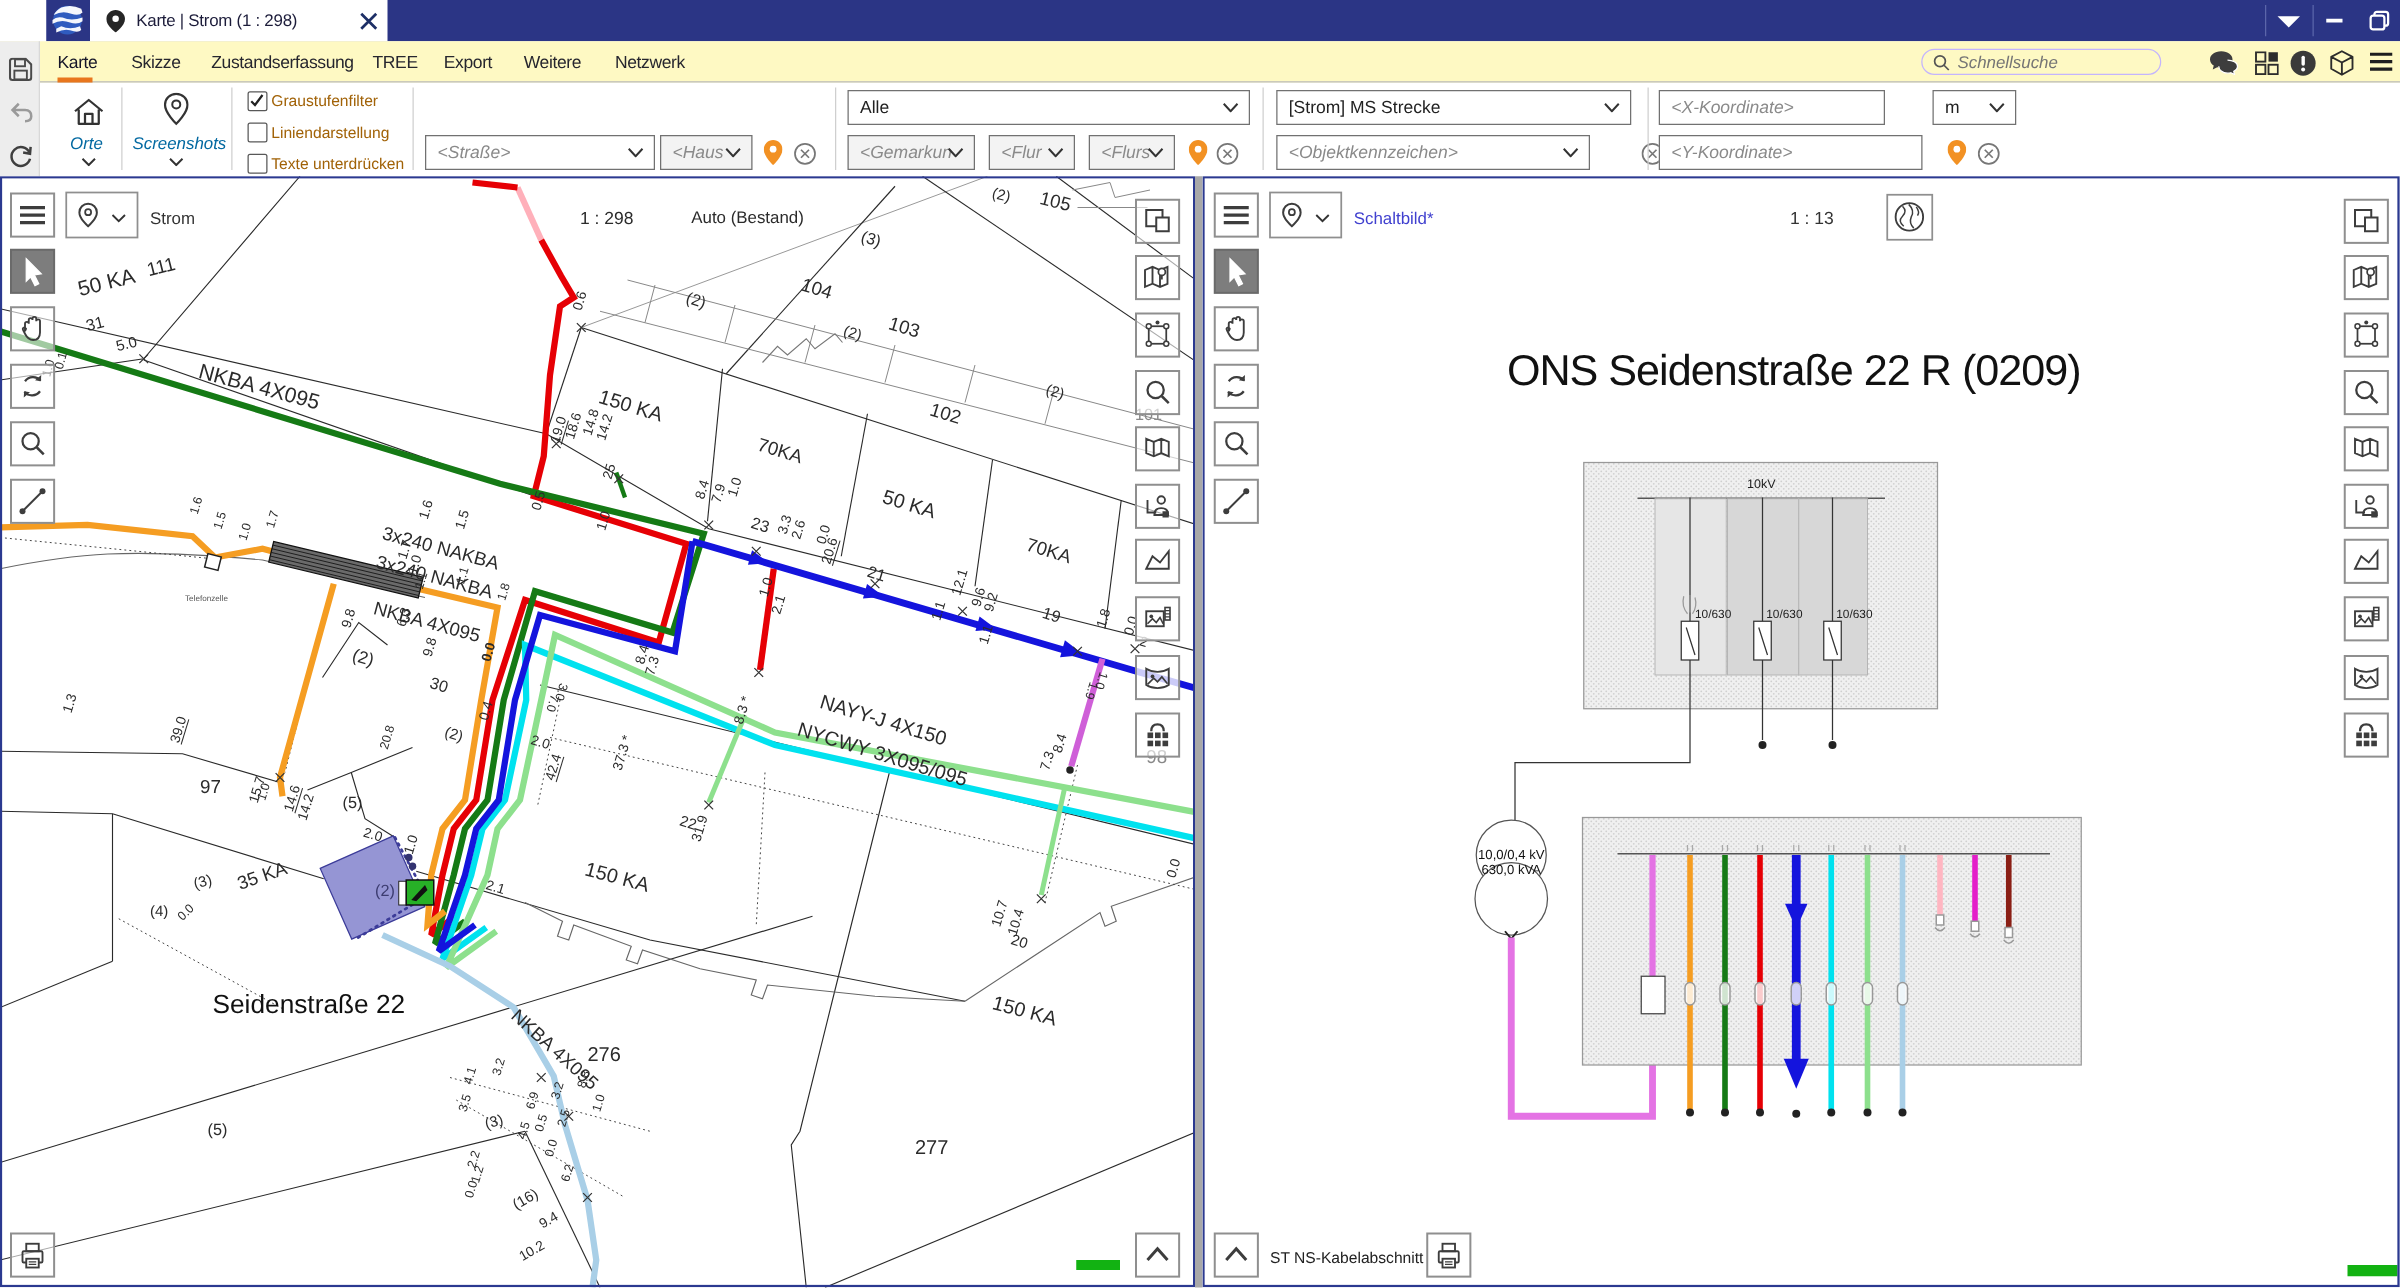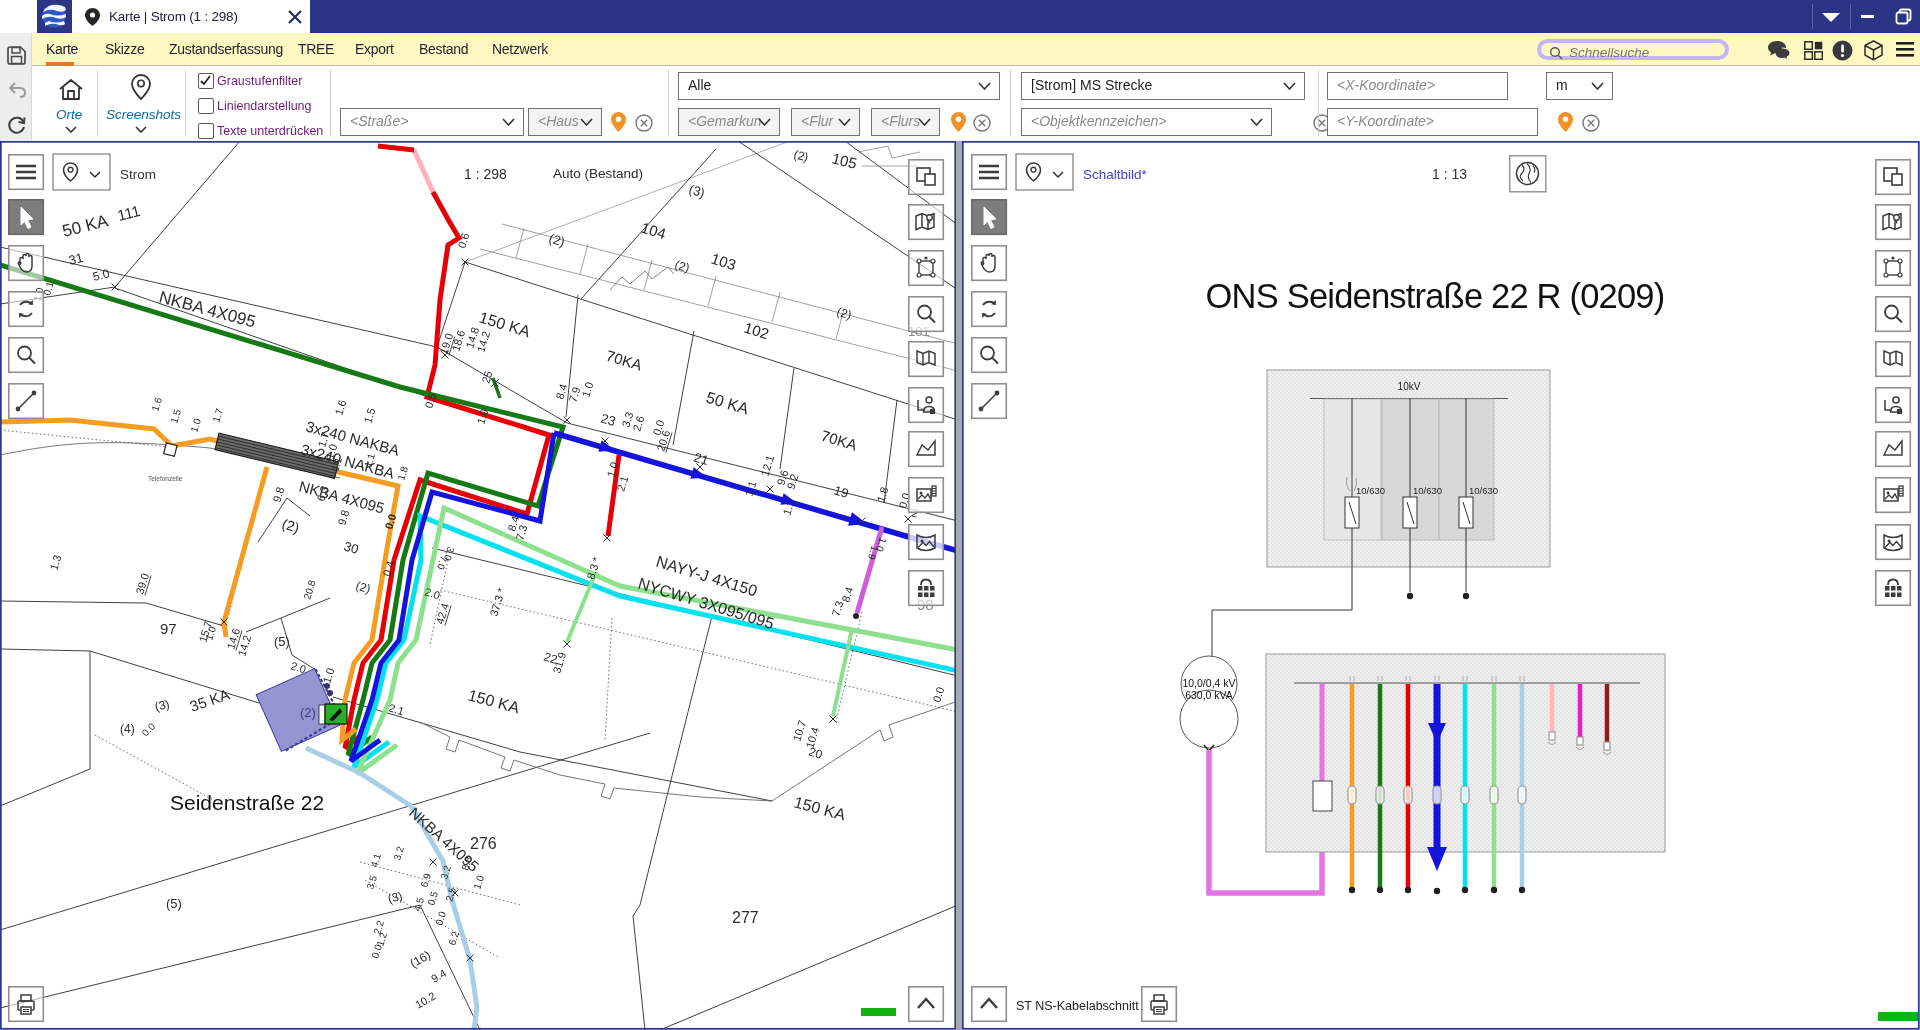--- a/index.html
+++ b/index.html
@@ -12,21 +12,21 @@
   .mi{position:absolute;top:8px;font-size:14px;letter-spacing:-0.3px;color:#26262e;}
   #toolbar{position:absolute;left:0;top:0;width:1920px;height:141px;background:none;}
   #leftstrip{position:absolute;left:0;top:33px;width:32px;height:108px;background:#ededed;border-right:1px solid #d8d8d8;box-sizing:border-box;}
   .vsep{position:absolute;top:70px;width:1px;height:66px;background:#cfcfcf;}
   .dd{position:absolute;height:28px;background:#fff;border:1.5px solid #717171;box-sizing:border-box;font-size:14px;color:#222;}
   .dd .lbl{position:absolute;left:9px;top:4px;white-space:nowrap;}
   .dd .ph{position:absolute;left:9px;top:4px;font-style:italic;color:#8a8a8a;white-space:nowrap;}
   .dd .car{position:absolute;right:8px;top:9px;}
   .gray{background:#f3f3f3;}
   .cb{position:absolute;left:198px;width:16px;height:16px;border:1.5px solid #585858;border-radius:2px;box-sizing:border-box;background:#fff;}
-  .cblbl{position:absolute;left:217px;font-size:12.5px;color:#701a75;}
+  .cblbl{position:absolute;left:217px;font-size:12.5px;color:#a16207;}
   .tbtxt{position:absolute;font-size:13.5px;color:#0369a1;font-style:italic;}
   #panels{position:absolute;left:0;top:141px;width:1920px;height:889px;}
   svg text{font-family:"Liberation Sans",sans-serif;}
 </style>
 </head>
 <body>
 <div id="titlebar">
   <svg class="abs" style="left:0;top:0" width="35" height="33">
     <circle cx="17" cy="16" r="11.5" fill="#2f5bbf"></circle>
     <path d="M6 12 Q13 8 20 11 Q26 13 29 10 L28 7 Q20 3 12 6 Q8 8 6 12Z" fill="#fff" opacity="0.95"></path>
@@ -57,24 +57,24 @@
       <path d="M2 2 L15 15 M15 2 L2 15" stroke="#fff" stroke-width="2.8"></path>
     </svg>
 </div>
 
 <div id="menurow">
   <div class="mi" style="left:46px;color:#151528">Karte</div>
   <div class="mi" style="left:105px">Skizze</div>
   <div class="mi" style="left:169px">Zustandserfassung</div>
   <div class="mi" style="left:298px">TREE</div>
   <div class="mi" style="left:355px">Export</div>
-  <div class="mi" style="left:419px">Bestand</div>
+  <div class="mi" style="left:419px">Weitere</div>
   <div class="mi" style="left:492px">Netzwerk</div>
   <div class="abs" style="left:46px;top:29px;width:28px;height:4px;background:#e8761e"></div>
-  <div class="abs" style="left:1537px;top:6px;width:192px;height:21px;border:4px solid #c4b5fd;border-radius:11px;box-sizing:border-box;">
+  <div class="abs" style="left:1537px;top:6px;width:192px;height:21px;border:1px solid #c4b5fd;border-radius:11px;box-sizing:border-box;">
     <svg class="abs" style="left:8px;top:3px" width="14" height="14">
         <circle cx="6" cy="6" r="4.3" fill="none" stroke="#555" stroke-width="1.4"></circle>
         <path d="M9.2 9.2 L13 13" stroke="#555" stroke-width="1.4"></path>
       </svg>
     <div class="abs" style="left:28px;top:2px;font-size:13.5px;font-style:italic;color:#757575">Schnellsuche</div>
   </div>
   <svg class="abs" style="left:1767px;top:7px" width="25" height="20">
     <path d="M10 1 C4.5 1 1 4 1 7.5 C1 9.6 2.2 11.3 4 12.4 L3.2 15.5 L6.8 13.7 C7.8 14 8.9 14 10 14 C15.5 14 19 11 19 7.5 C19 4 15.5 1 10 1Z" fill="#3d3d3d"></path>
     <path d="M15 8 C19 8 23 10 23 13 C23 14.8 21.8 16.2 20 17 L20.6 19.6 L17.6 18.2 C16.8 18.4 15.9 18.5 15 18.5 C11 18.5 8 16 8 13" fill="#3d3d3d" stroke="#fff" stroke-width="1"></path>
   </svg>

